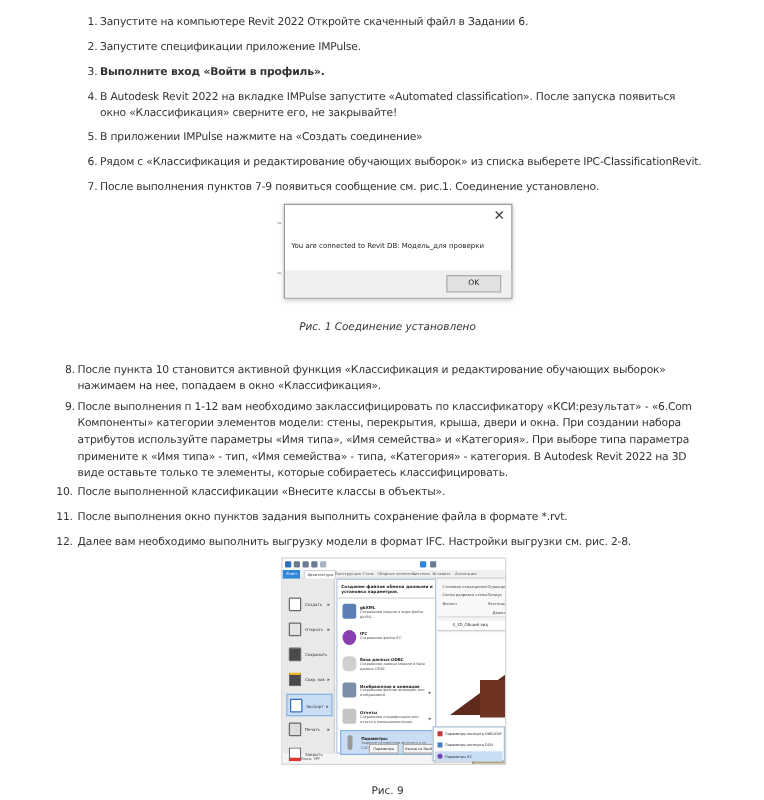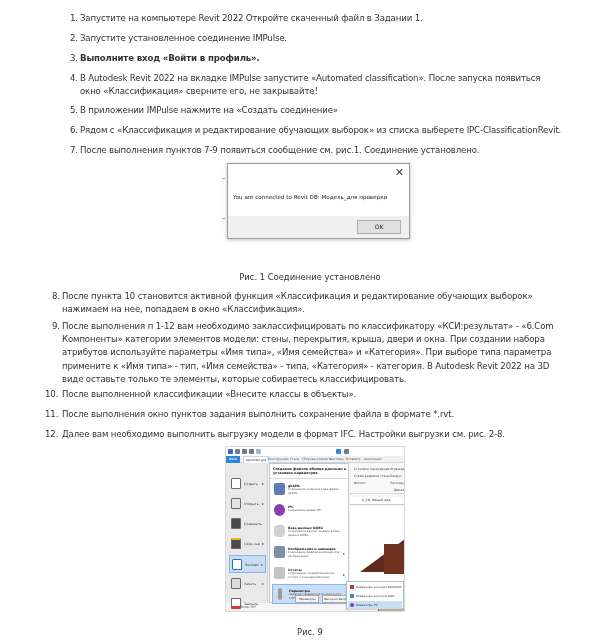--- a/index.html
+++ b/index.html
@@ -66,25 +66,25 @@
     .sm-item .ico { position: absolute; left: 2px; top: 2px; width: 4px; height: 4px; }
     .sm-item .lbl { position: absolute; left: 8px; white-space: nowrap; }
     .sm-item.active { background: #c9def5; }
   </style>
 </head>
 <body>
 
 <div>
   <div class="item" style="left:70px; top:12px; width:500px;">
     <span class="num">1.</span>
-    <span class="txt" style="padding-left:10px;">Запустите на компьютере Revit 2022 Откройте скаченный файл в Задании 1.</span>
+    <span class="txt" style="padding-left:10px;">Запустите на компьютере Revit 2022 Откройте скаченный файл в Задании 6.</span>
   </div>
   <div class="item" style="left:70px; top:32px; width:500px;">
     <span class="num">2.</span>
-    <span class="txt" style="padding-left:10px;">Запустите установленное соединение IMPulse.</span>
+    <span class="txt" style="padding-left:10px;">Запустите спецификации приложение IMPulse.</span>
   </div>
   <div class="item" style="left:70px; top:52px; width:500px;">
     <span class="num">3.</span>
     <span class="txt" style="padding-left:10px;font-weight:bold;">Выполните вход «Войти в профиль».</span>
   </div>
   <div class="item" style="left:70px; top:72px; width:480px;">
     <span class="num">4.</span>
     <span class="txt" style="padding-left:10px;">В Autodesk Revit 2022 на вкладке IMPulse запустите «Automated classification». После запуска появиться окно «Классификация» сверните его, не закрывайте!</span>
   </div>
   <div class="item" style="left:70px; top:104px; width:500px;">
@@ -104,21 +104,21 @@
 <div>
   <div class="dialog-edge" style="left:222px; top:178px;"></div>
   <div class="dialog-edge" style="left:222px; top:218px;"></div>
   <div class="dialog">
     <span class="close">✕</span>
     <span class="msg">You are connected to Revit DB: Модель_для проверки</span>
     <div class="footer">
       <div class="ok">OK</div>
     </div>
   </div>
-  <div class="caption" style="left:200px; top:272px; width:220px;">Рис. 1 Соединение установлено</div>
+  <div class="caption" style="left:200px; top:256px; width:220px;font-style:italic;">Рис. 1 Соединение установлено</div>
 </div>
 
 <div>
   <div class="item" style="left:52px; top:290px; width:520px;">
     <span class="num">8.</span>
     <span class="txt" style="padding-left:10px;">После пункта 10 становится активной функция «Классификация и редактирование обучающих выборок» нажимаем на нее, попадаем в окно «Классификация».</span>
   </div>
   <div class="item" style="left:52px; top:320px; width:520px;">
     <span class="num">9.</span>
     <span class="txt" style="padding-left:10px;">После выполнения п 1-12 вам необходимо заклассифицировать по классификатору «КСИ:результат» - «6.Com Компоненты» категории элементов модели: стены, перекрытия, крыша, двери и окна. При создании набора атрибутов используйте параметры «Имя типа», «Имя семейства» и «Категория». При выборе типа параметра примените к «Имя типа» - тип, «Имя семейства» - типа, «Категория» - категория. В Autodesk Revit 2022 на 3D виде оставьте только те элементы, которые собираетесь классифицировать.</span>

